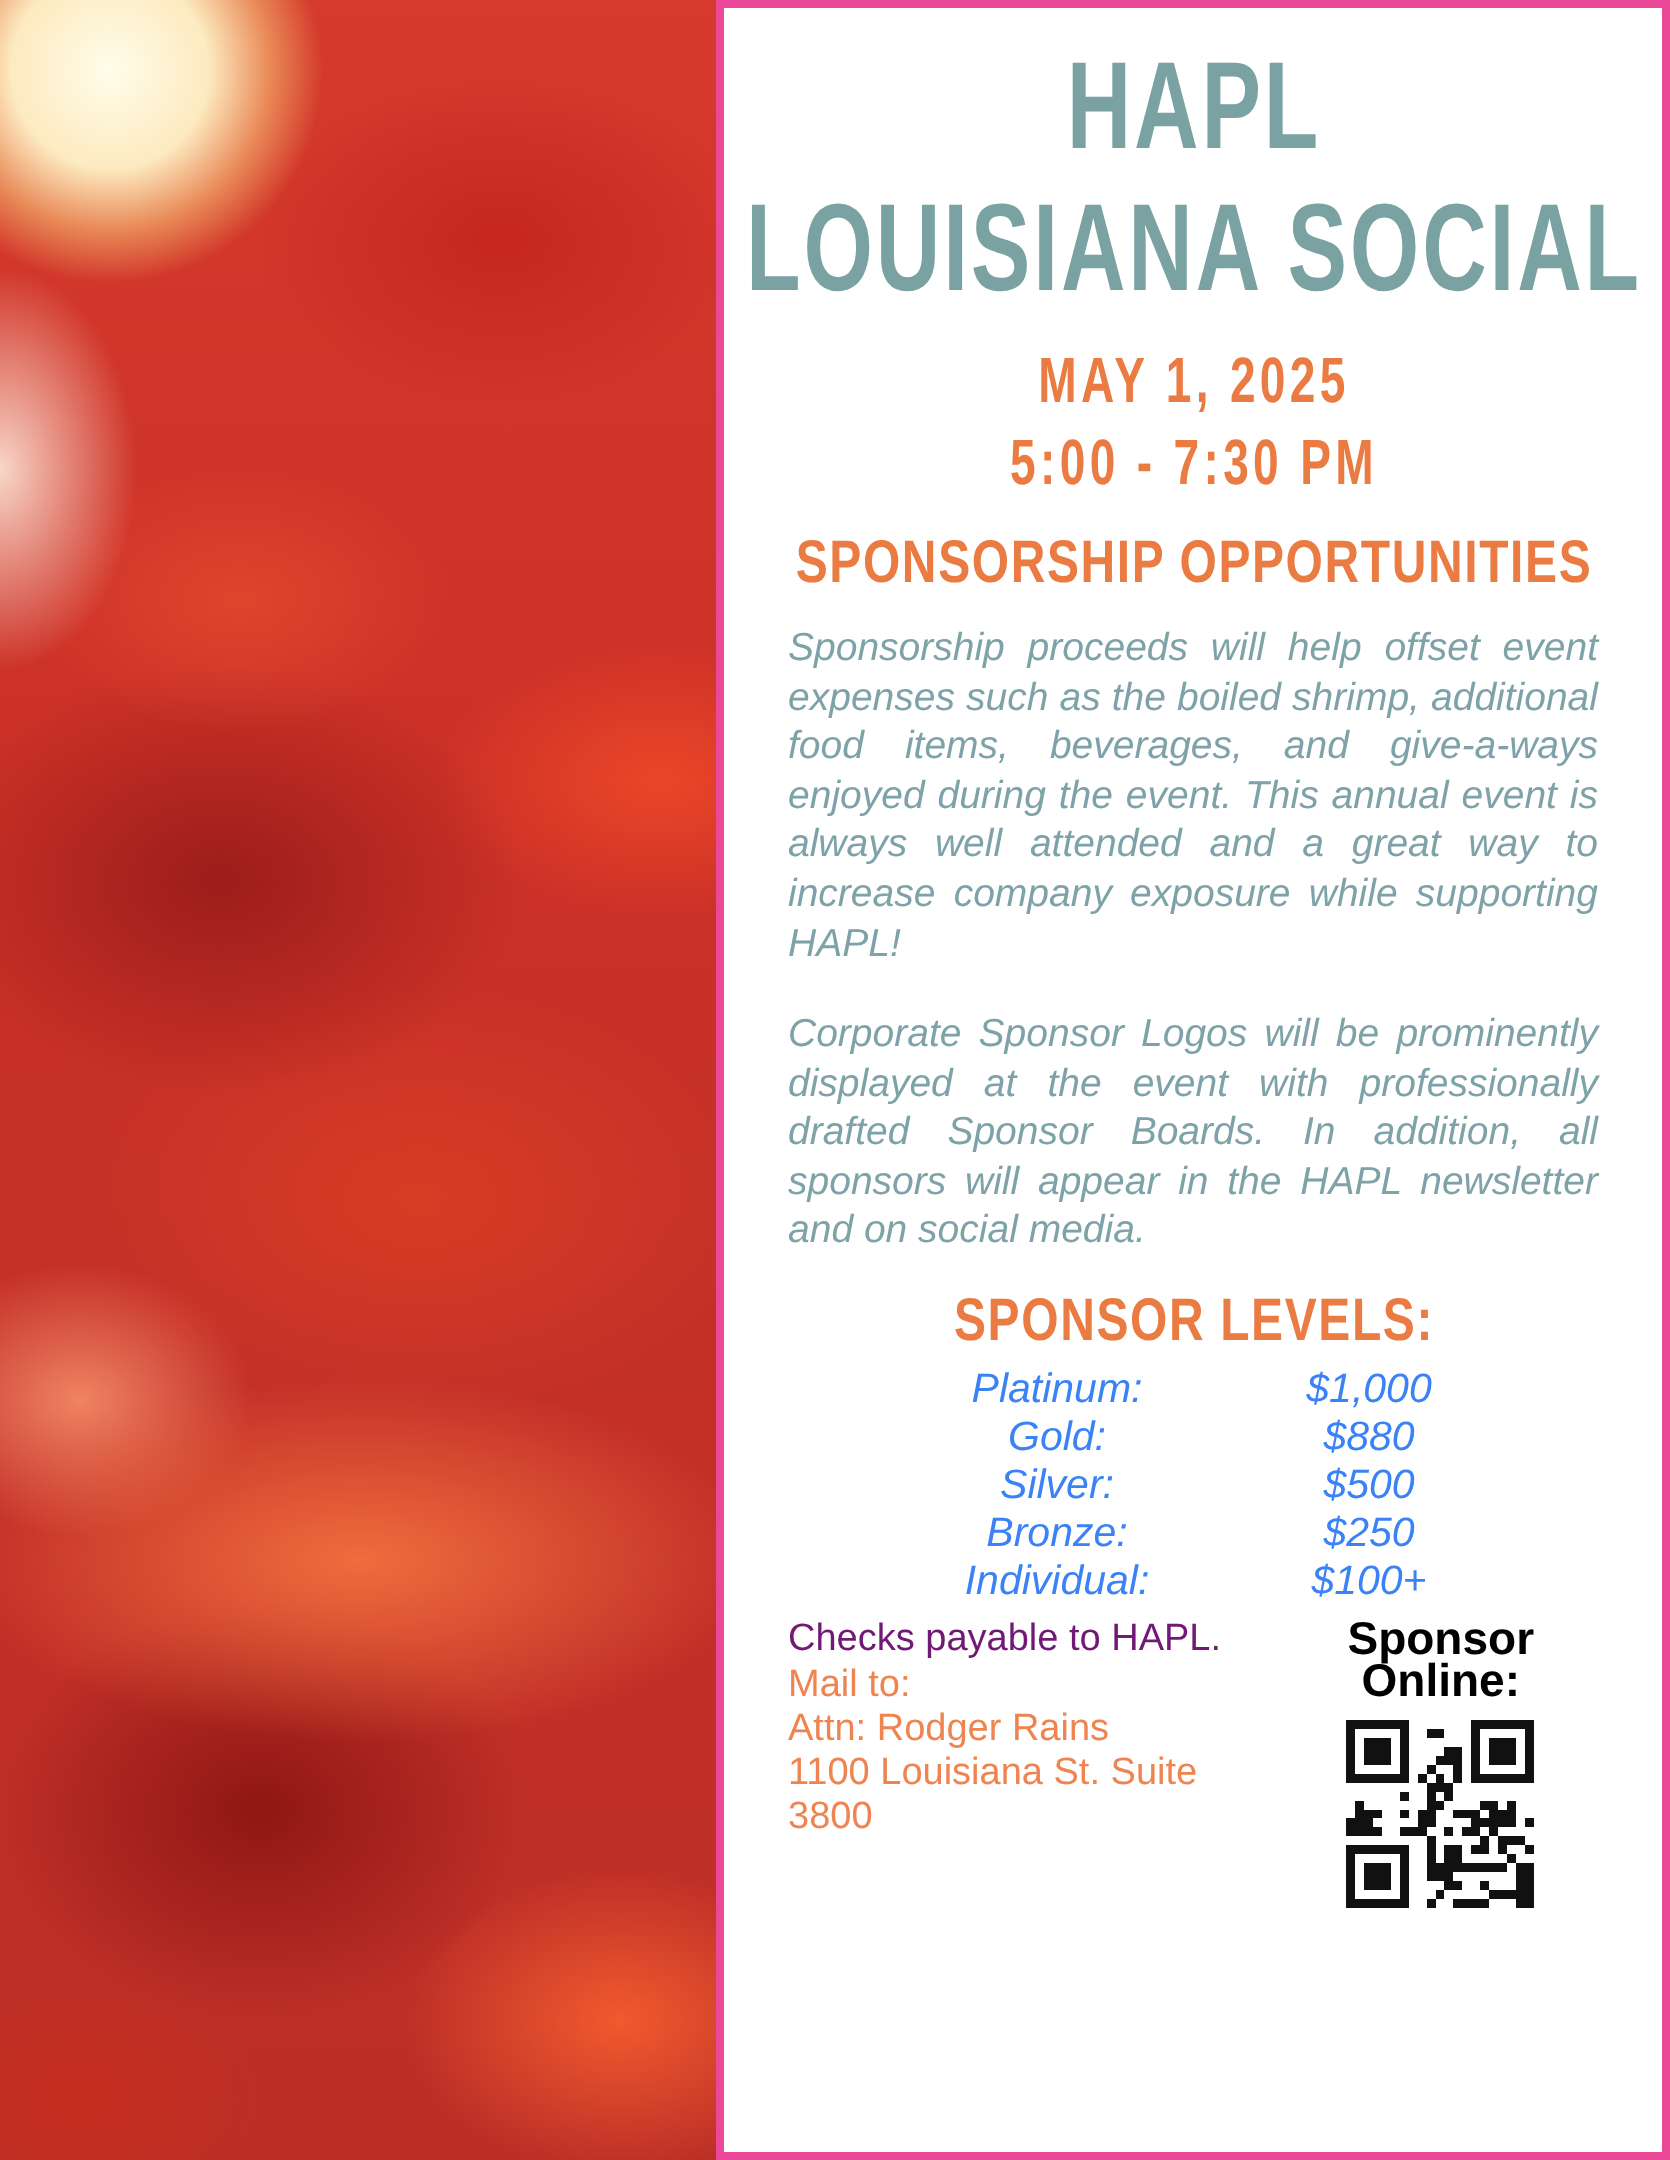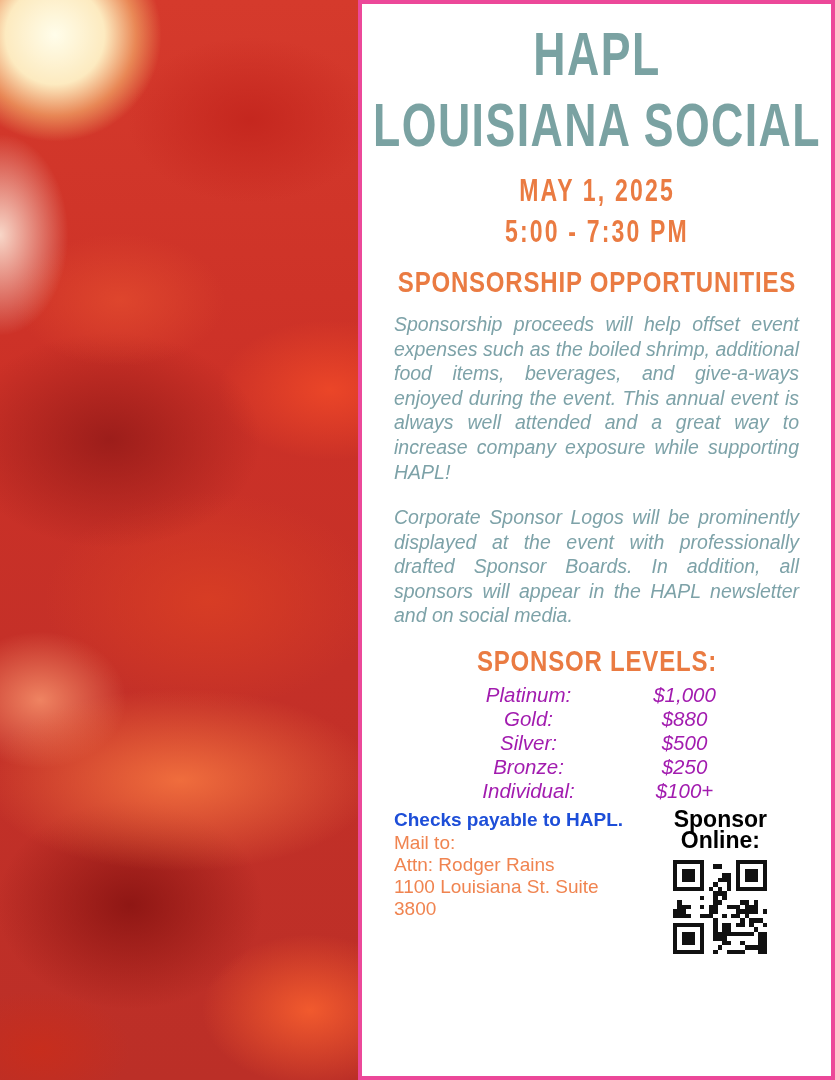--- a/index.html
+++ b/index.html
@@ -60,31 +60,31 @@
   .para{
     margin:15px 0 0 0;color:#7da2a8;font-size:19.5px;line-height:1.26;
     font-style:italic;text-align:justify;
   }
   .para.gap{margin-top:21px;}
 
   .levels-heading{margin-top:17px;}
   .levels{
     margin:7px auto 0 auto;width:max-content;
     display:grid;grid-template-columns:150px 110px;column-gap:26px;
-    color:#a21caf;font-size:20.5px;line-height:23.8px;font-style:italic;
+    color:#3b82f6;font-size:20.5px;line-height:23.8px;font-style:italic;
   }
   .levels .lvl-name{text-align:center;}
   .levels .lvl-price{text-align:center;}
 
   .bottom{
     margin-top:7px;display:flex;justify-content:space-between;align-items:flex-start;
     text-align:left;
   }
   .pay{color:#f08450;font-size:19px;line-height:21.8px;}
-  .pay .checks{color:#1d4ed8;font-weight:700;margin-bottom:1px;}
+  .pay .checks{color:#701a75;font-weight:400;margin-bottom:1px;}
   .online{width:160px;text-align:center;}
   .online-label{color:#000000;font-weight:700;font-size:23px;line-height:21px;}
   .qr-wrap{margin-top:9px;display:inline-block;background:#fff;}
   .qr-wrap svg{display:block;}
 </style>
 </head>
 <body>
 
 <div class="photo"></div>
 

